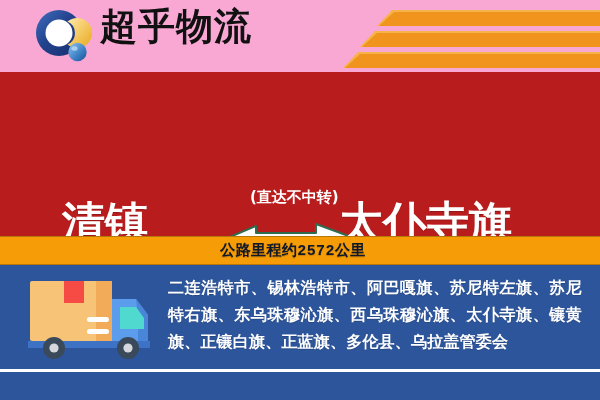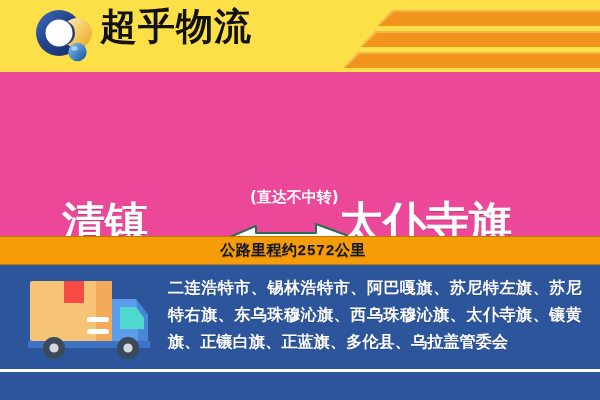--- a/index.html
+++ b/index.html
@@ -18,21 +18,21 @@
     overflow: hidden;
     background: #2d559c;
   }
 
   
   .header {
     position: absolute;
     left: 0; top: 0;
     width: 600px;
     height: 72px;
-    background: #fde047;
+    background: #f9a8d4;
     overflow: hidden;
   }
 
   .logo-mark {
     position: absolute;
     left: 34px;
     top: 8px;
     width: 58px;
     height: 58px;
   }
@@ -71,21 +71,21 @@
     width: 280px;
     height: 72px;
   }
 
   
   .route {
     position: absolute;
     left: 0; top: 72px;
     width: 600px;
     height: 164px;
-    background: #ec4899;
+    background: #b91c1c;
   }
 
   .city {
     position: absolute;
     top: 124px;
     font-family: "DejaVu Sans", "Liberation Sans", sans-serif;
     font-size: 43px;
     font-weight: 700;
     color: #ffffff;
     line-height: 52px;

